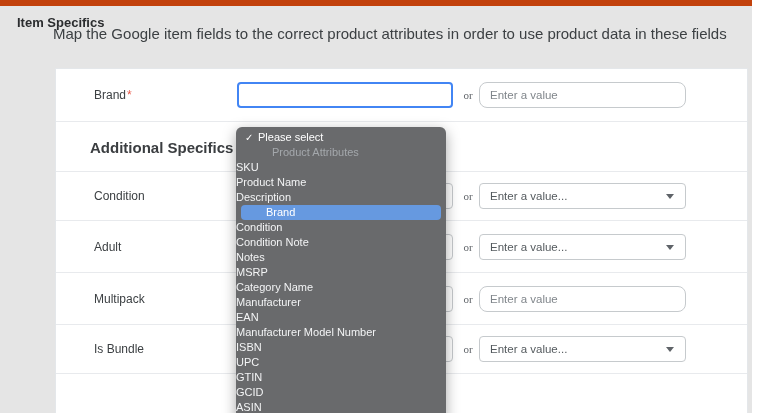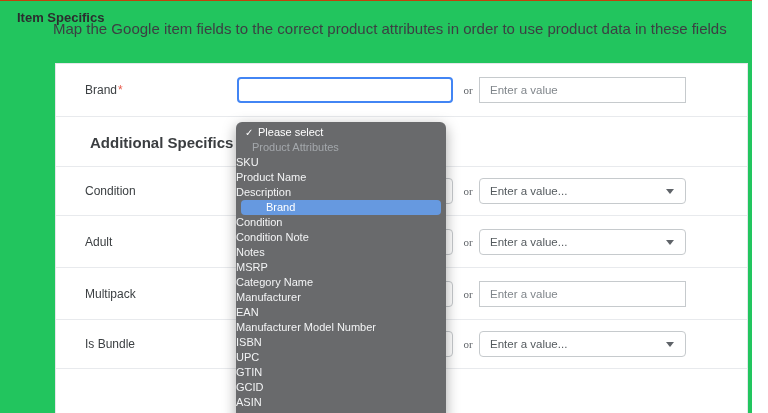--- a/index.html
+++ b/index.html
@@ -1,20 +1,20 @@
 <!DOCTYPE html>
 <html><head>
 <meta charset="utf-8">
 <style>
   * { margin:0; padding:0; box-sizing:border-box; }
   html,body { background:#fff; }
   body { font-family:"Liberation Sans", sans-serif; color:#3c4043; }
   .viewport {
     position:relative; width:752px; height:413px; overflow:hidden;
-    background:#22c55e; border-top:1px solid #c2410c;
+    background:#e5e5e5; border-top:6px solid #c2410c;
   }
   .page-title {
     position:absolute; left:17px; top:9px;
     font-size:13px; font-weight:700; color:#2b2d2f;
   }
   .page-desc {
     position:absolute; left:53px; top:19px;
     font-size:15px; color:#3c4043;
   }
   .card {
@@ -35,39 +35,39 @@
     font-family:"Liberation Serif", serif;
   }
   .frow { position:relative; border-bottom:1px solid #e8eaed; }
   .frow.r-brand { height:53px; }
   .frow.r-condition { height:49px; }
   .frow.r-adult { height:52px; }
   .frow.r-multipack { height:52px; }
   .frow.r-isbundle { height:49px; }
   .frow.filler { height:90px; border-bottom:none; }
   .flabel {
-    position:absolute; left:29px; top:50%; transform:translateY(-50%);
+    position:absolute; left:38px; top:50%; transform:translateY(-50%);
     font-size:12px; color:#3c4043;
   }
   .req-mark { color:#e8594a; margin-left:1px; }
   .attr-select {
     position:absolute; left:181px; top:50%; transform:translateY(-50%);
     width:216px; height:26px; background:#fff;
     border:1px solid #c6cacd; border-radius:4px;
   }
   .attr-select.focused { border:2px solid #4285f4; }
   .or-label {
     position:absolute; left:401px; width:22px; text-align:center;
     top:50%; transform:translateY(-50%);
     font-size:11px; color:#5f6368; font-family:"Liberation Serif", serif;
   }
   .value-input {
     position:absolute; left:423px; top:50%; transform:translateY(-50%);
     width:207px; height:26px; background:#fff;
-    border:1px solid #c6cacd; border-radius:0;
+    border:1px solid #c6cacd; border-radius:8px;
     font-family:"Liberation Sans", sans-serif; font-size:11.5px; color:#3c4043;
     padding:0 10px; outline:none;
   }
   .value-input::placeholder { color:#80868b; opacity:1; }
   .value-select {
     position:absolute; left:423px; top:50%; transform:translateY(-50%);
     width:207px; height:26px; background:#fff;
     border:1px solid #c6cacd; border-radius:4px;
     display:flex; align-items:center; padding:10px 10px; cursor:default;
   }
@@ -81,21 +81,21 @@
   
   .menu {
     position:absolute; left:236px; top:121px; width:210px; height:300px;
     background:#696a6c; border-radius:6px;
     box-shadow:0 4px 14px rgba(0,0,0,.35);
     padding-top:3px; z-index:20;
   }
   .mi { position:relative; height:15px; line-height:15px; font-size:11px;
         color:#f3f4f5; white-space:nowrap; }
   .mi.first { padding-left:22px; color:#ffffff; }
-  .mi.group { padding-left:16px; color:#a4a8ac; }
+  .mi.group { padding-left:36px; color:#a4a8ac; }
   .chk { position:absolute; left:9px; top:0; font-size:10px; color:#fff; }
   .mi.highlighted { padding-left:0; }
   .mi.highlighted .hl {
     display:block; margin:0 5px; height:15px; line-height:15px;
     padding-left:25px; background:#6699e0; border-radius:4px; color:#fff;
   }
 </style>
 </head>
 <body>
 

